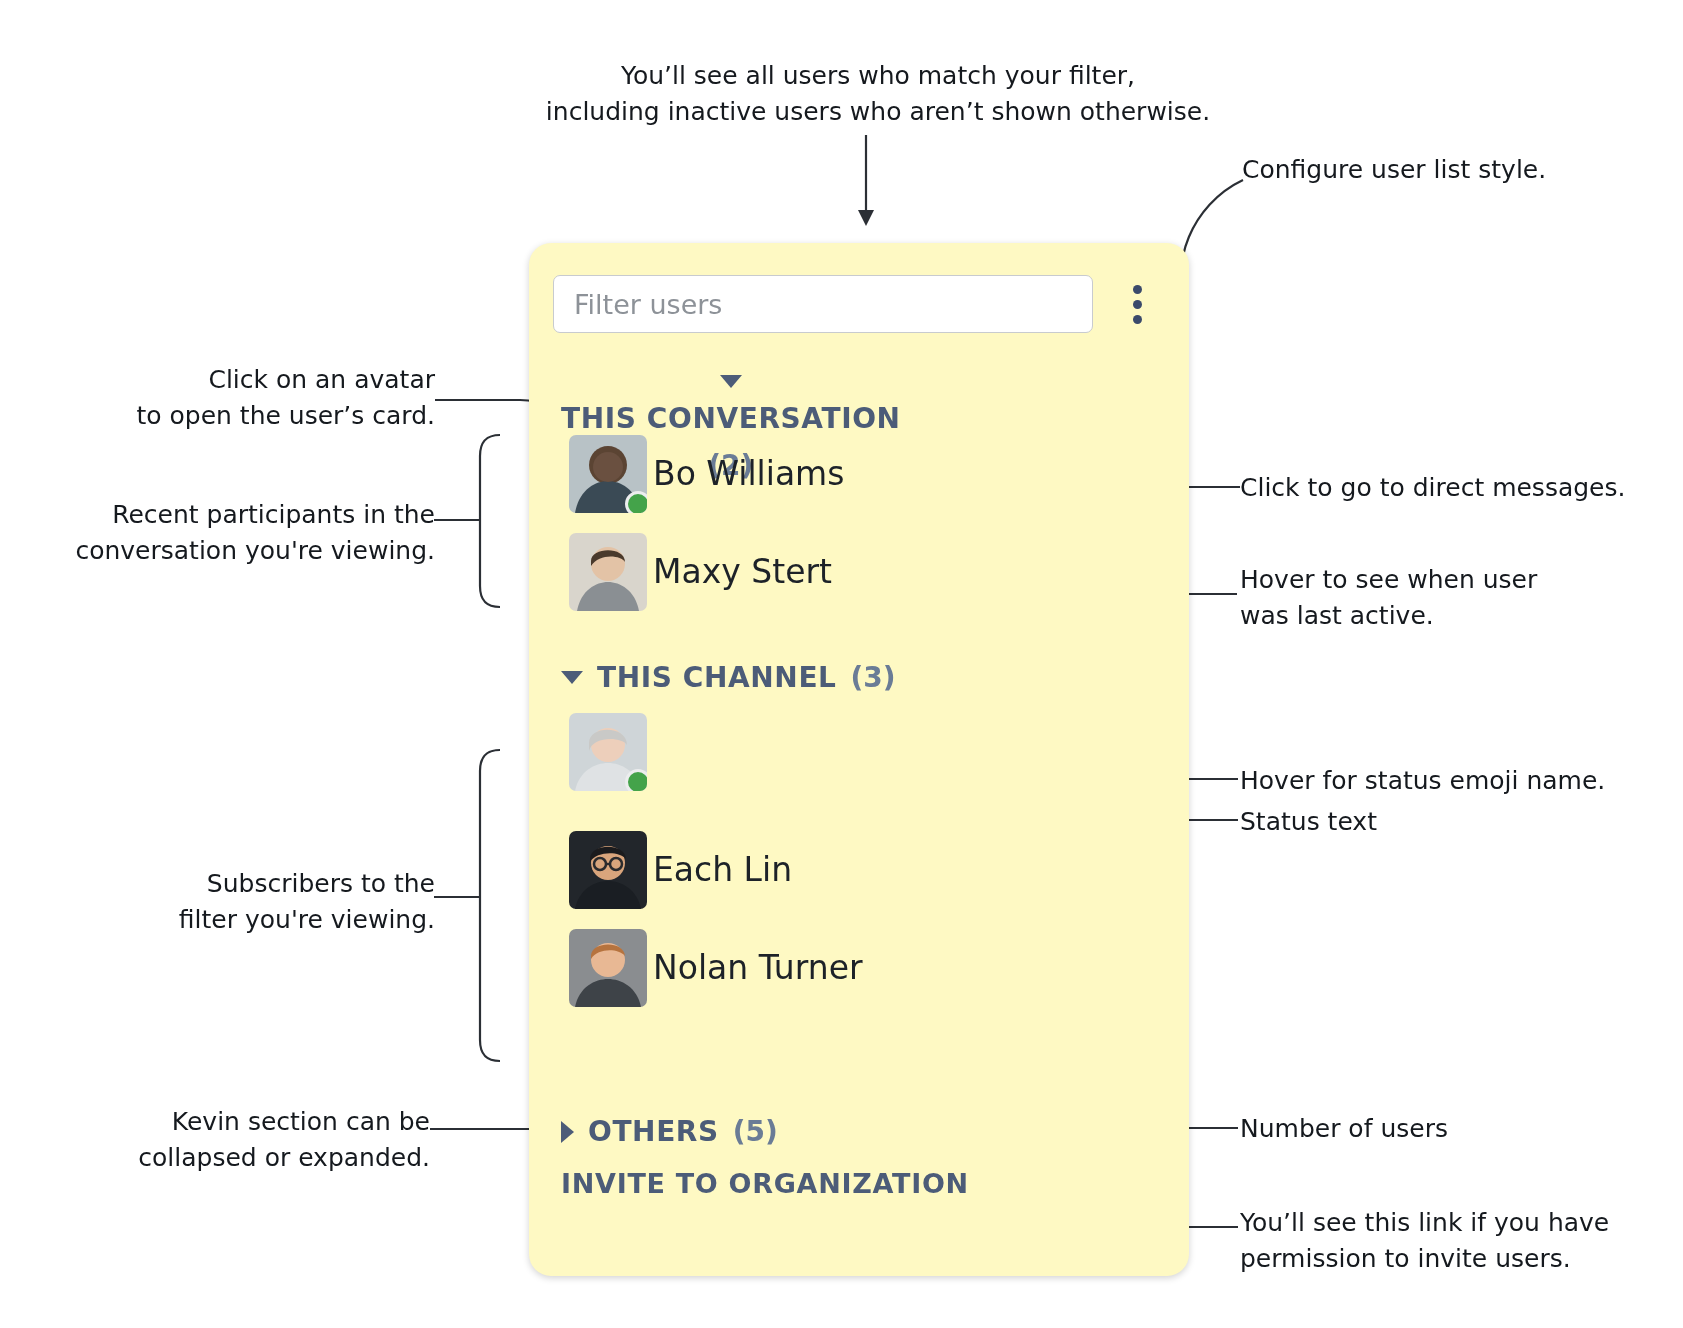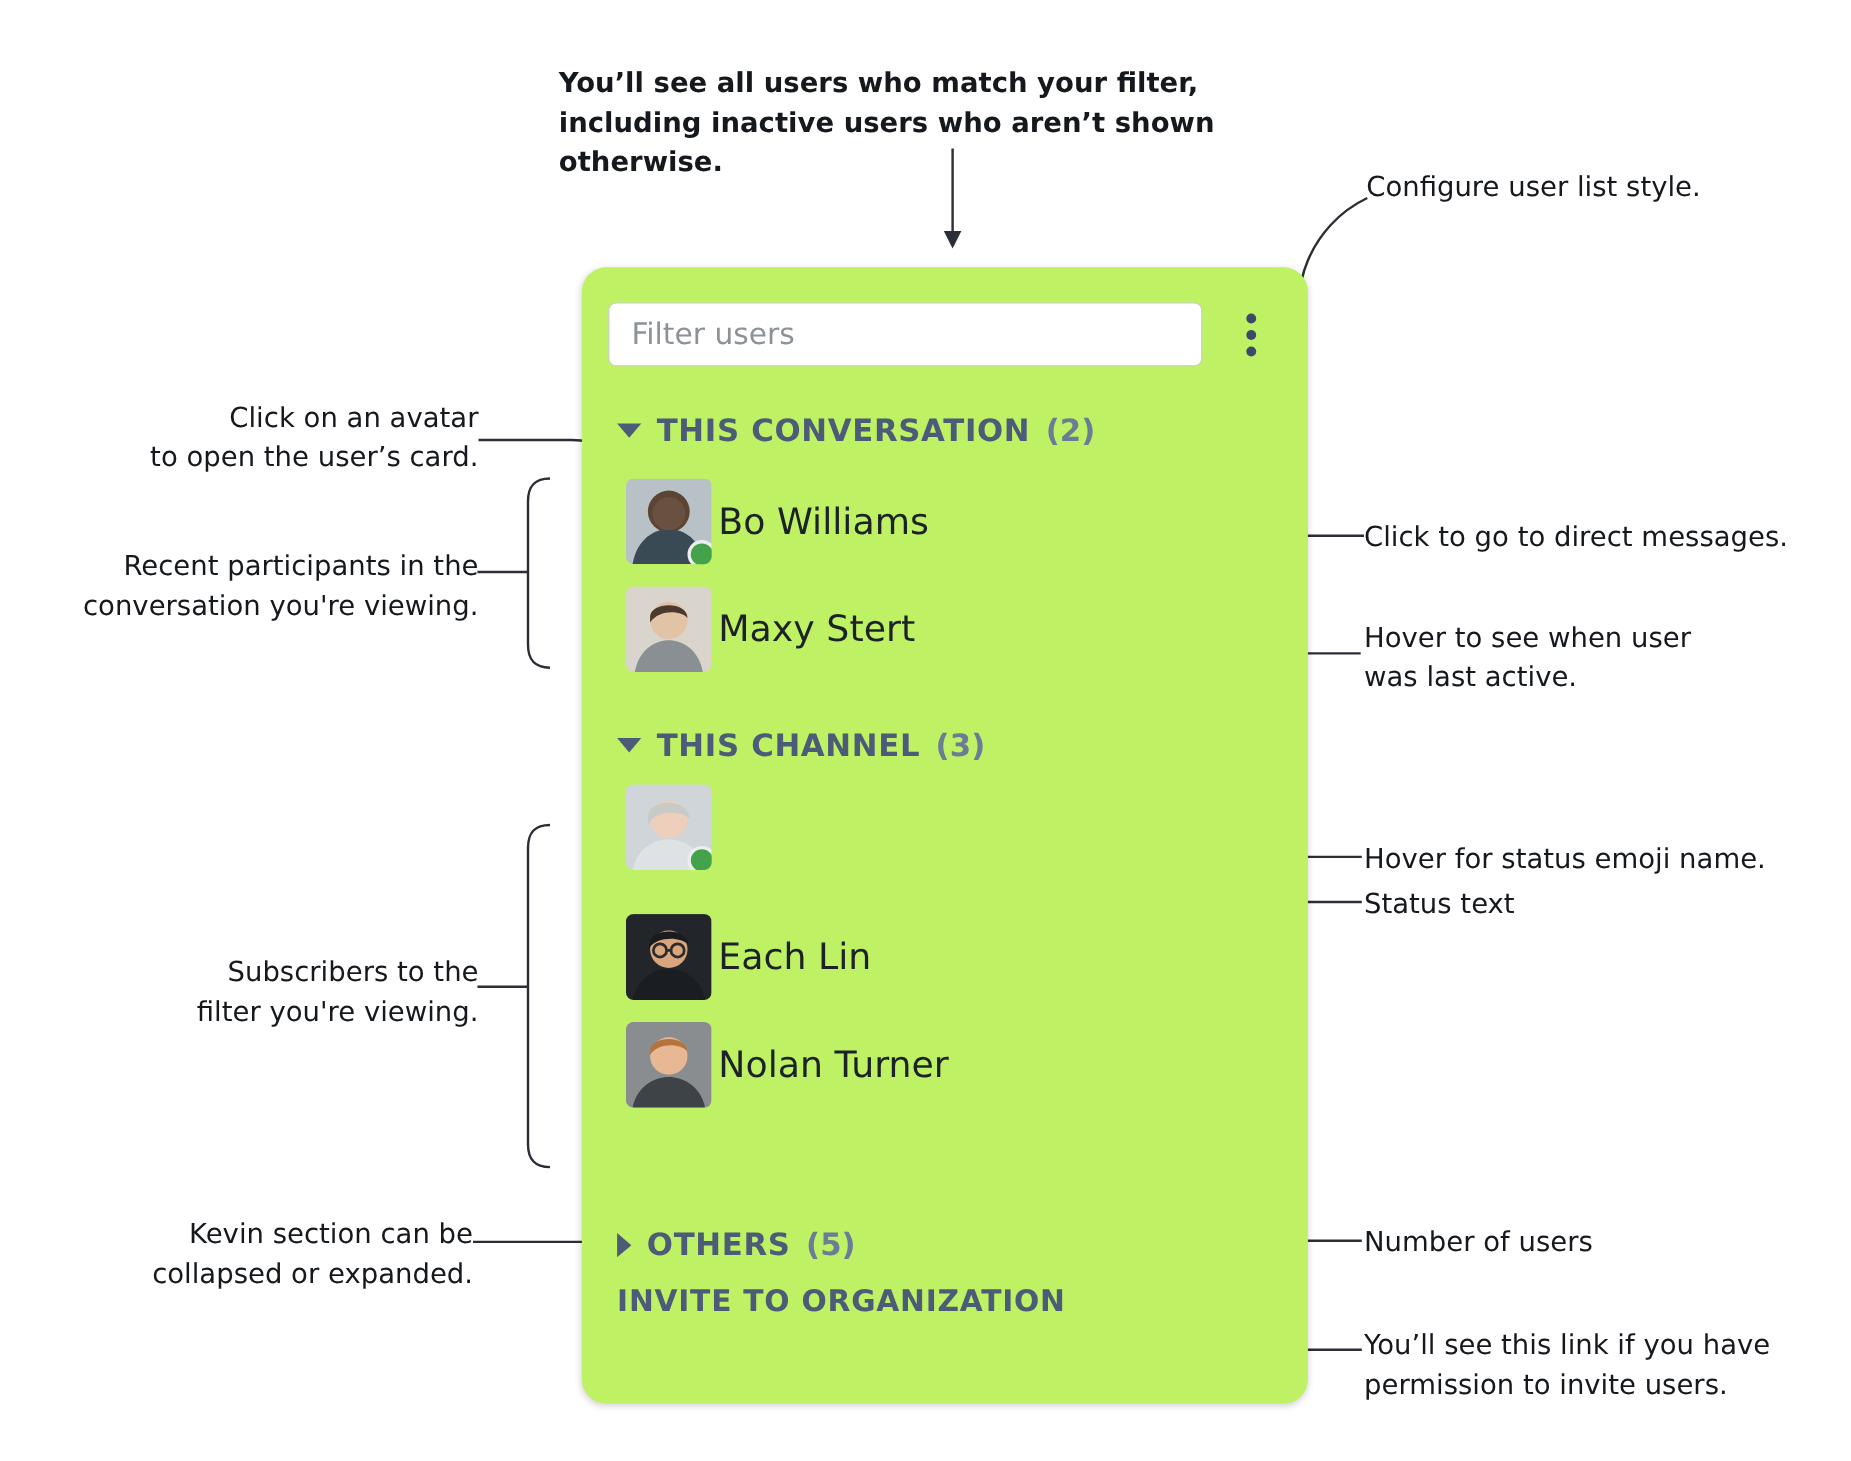--- a/index.html
+++ b/index.html
@@ -20,39 +20,39 @@
   .anno {
     position: absolute;
     font-family: "DejaVu Sans", sans-serif;
     font-size: 25px;
     line-height: 1.42;
     color: #15191e;
     white-space: pre-line;
   }
   .anno.right { text-align: left; }
   .anno.left  { text-align: right; }
-  .anno.center{ text-align: left; font-weight: bold; }
+  .anno.center{ text-align: center; }
 
   
   #connectors {
     position: absolute;
     left: 0; top: 0;
     width: 1683px;
     height: 1328px;
     pointer-events: none;
   }
 
   
   .panel {
     position: absolute;
     left: 529px;
     top: 243px;
     width: 660px;
     height: 1033px;
-    background: #bef264;
+    background: #fef9c3;
     border-radius: 22px;
     box-shadow: 0 2px 7px rgba(0,0,0,.18);
     box-sizing: border-box;
     padding: 0;
   }
 
   .filter-row {
     position: absolute;
     left: 24px;
     top: 30px;
@@ -257,21 +257,21 @@
 
   <div class="filter-row">
     <input class="filter-input" type="text" placeholder="Filter users" style="">
     <div class="kebab">
       <span></span>
         <span></span>
         <span></span>
     </div>
   </div>
 
-  <div class="section-head" style="top:132px;">
+  <div class="section-head" style="top:132px;flex-direction:column;">
     <span class="tri-down"></span>
     <span>THIS CONVERSATION</span>
     <span class="count">(2)</span>
   </div>
 
   <div class="user-row" style="top:192px;">
     <div class="avatar">
       <svg width="78" height="78" viewBox="0 0 78 78">
         <rect width="78" height="78" fill="#b8c2c6"></rect>
         <circle cx="39" cy="30" r="19" fill="#5b4433"></circle>

